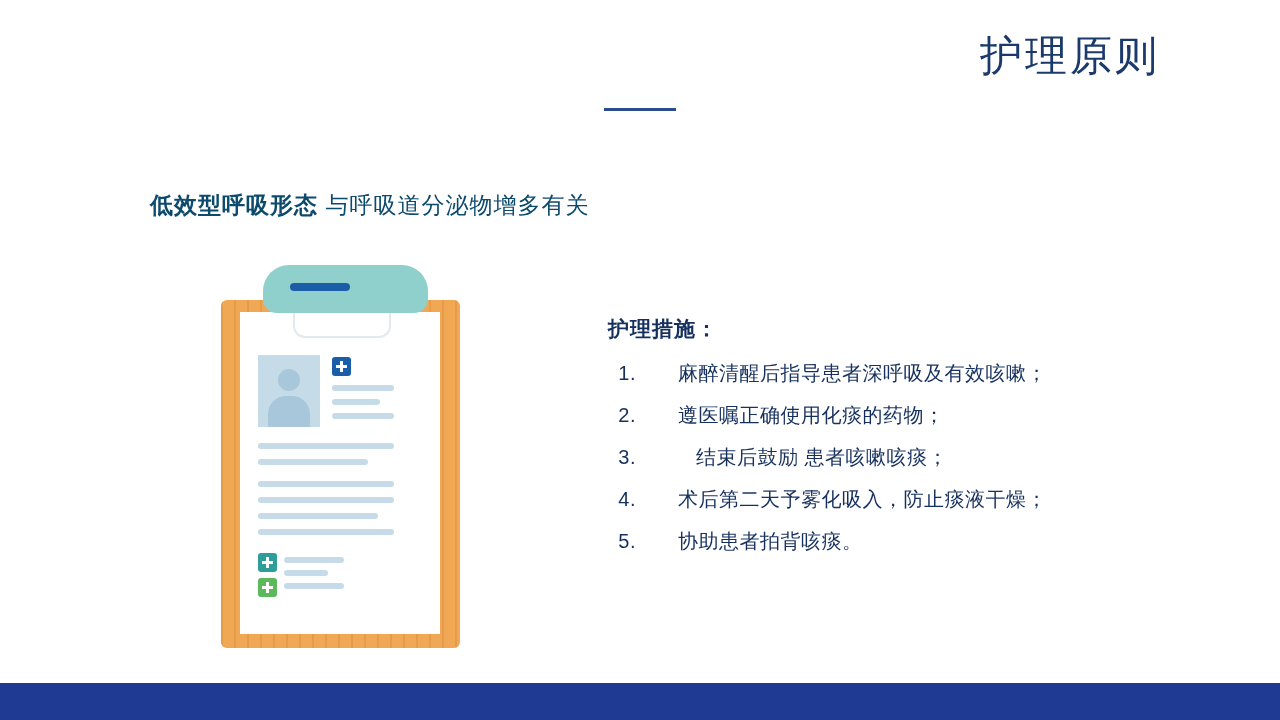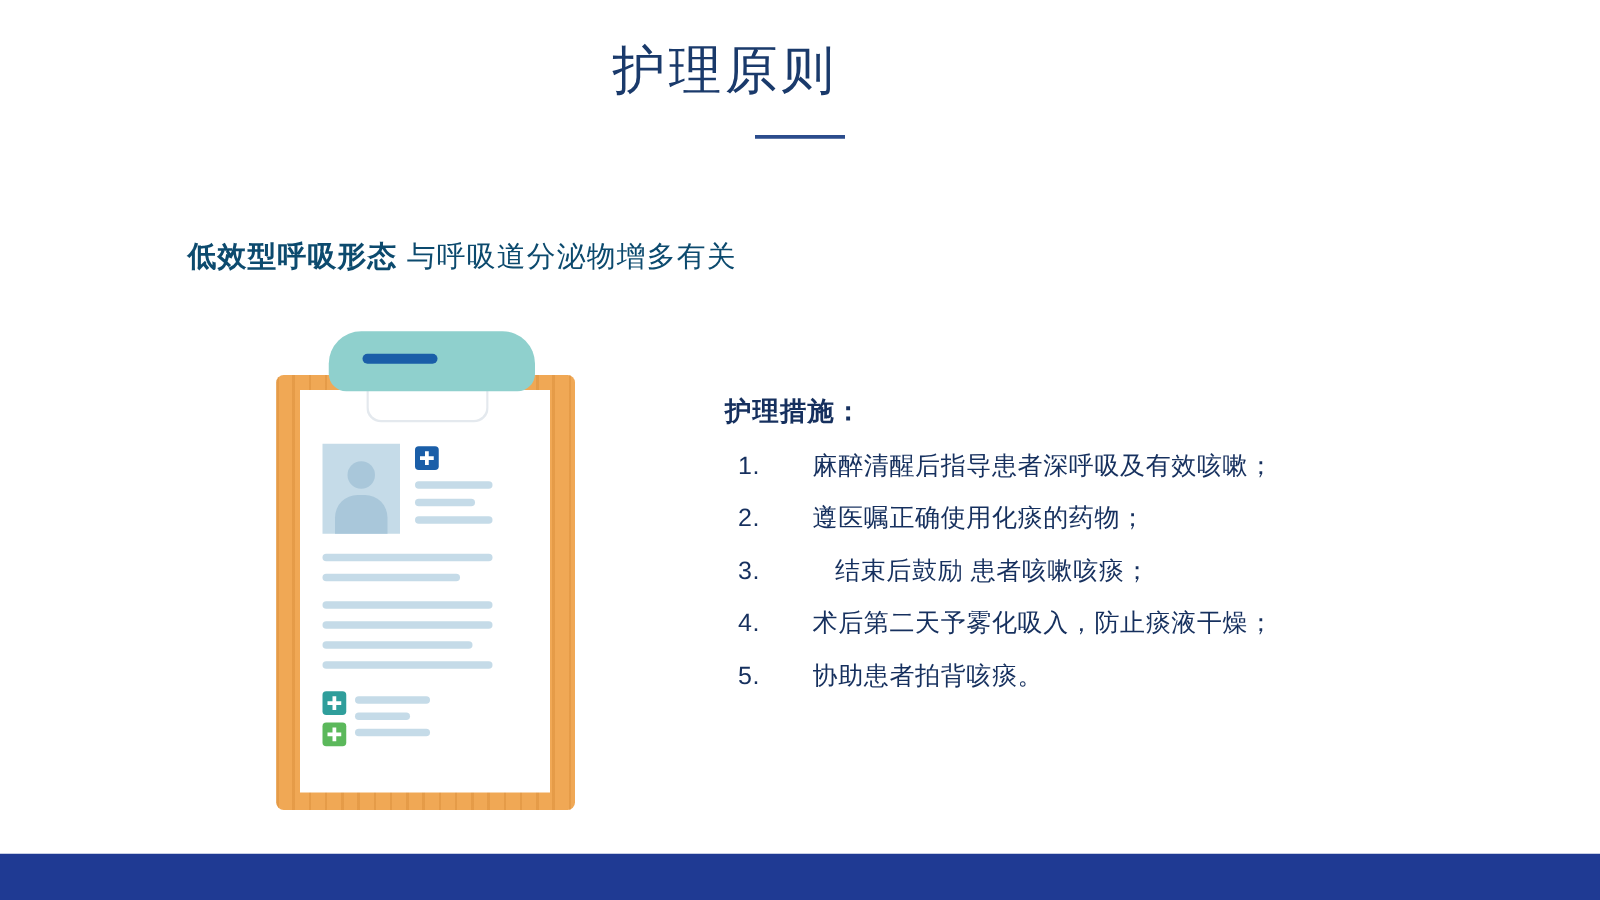--- a/index.html
+++ b/index.html
@@ -14,21 +14,21 @@
     overflow: hidden;
     position: relative;
   }
 
   
   .slide-title {
     position: absolute;
     top: 28px;
     left: 0;
     width: 1160px;
-    text-align: center;
+    text-align: right;
     font-size: 42px;
     color: #1a3a6b;
     letter-spacing: 3px;
     font-weight: 400;
   }
   .title-rule {
     position: absolute;
     top: 108px;
     left: 50%;
     transform: translateX(-50%);
@@ -169,21 +169,21 @@
   .line {
     position: absolute;
     height: 6px;
     background: #c5dbe8;
     border-radius: 3px;
   }
 
   
   .measures {
     position: absolute;
-    left: 580px;
+    left: 608px;
     top: 315px;
     width: 620px;
   }
   .measures-heading {
     font-size: 21px;
     font-weight: bold;
     color: #16305e;
     letter-spacing: 1px;
     margin-bottom: 16px;
   }

